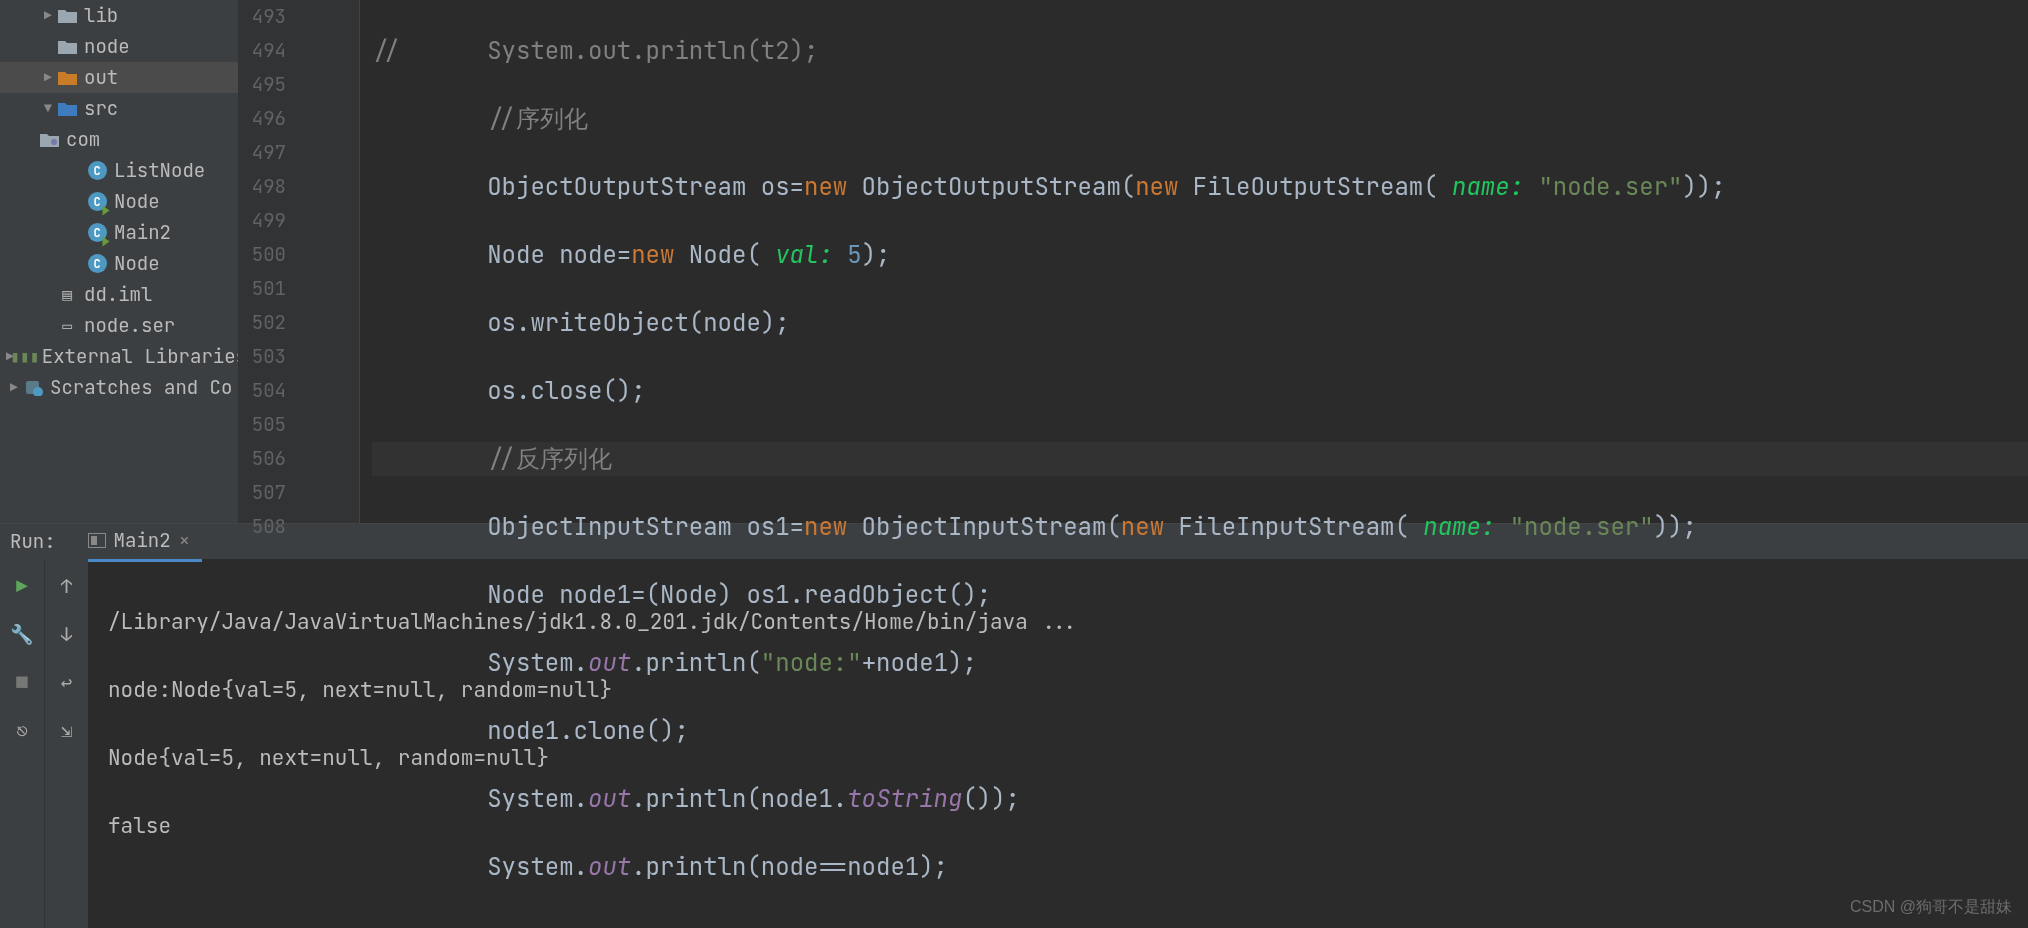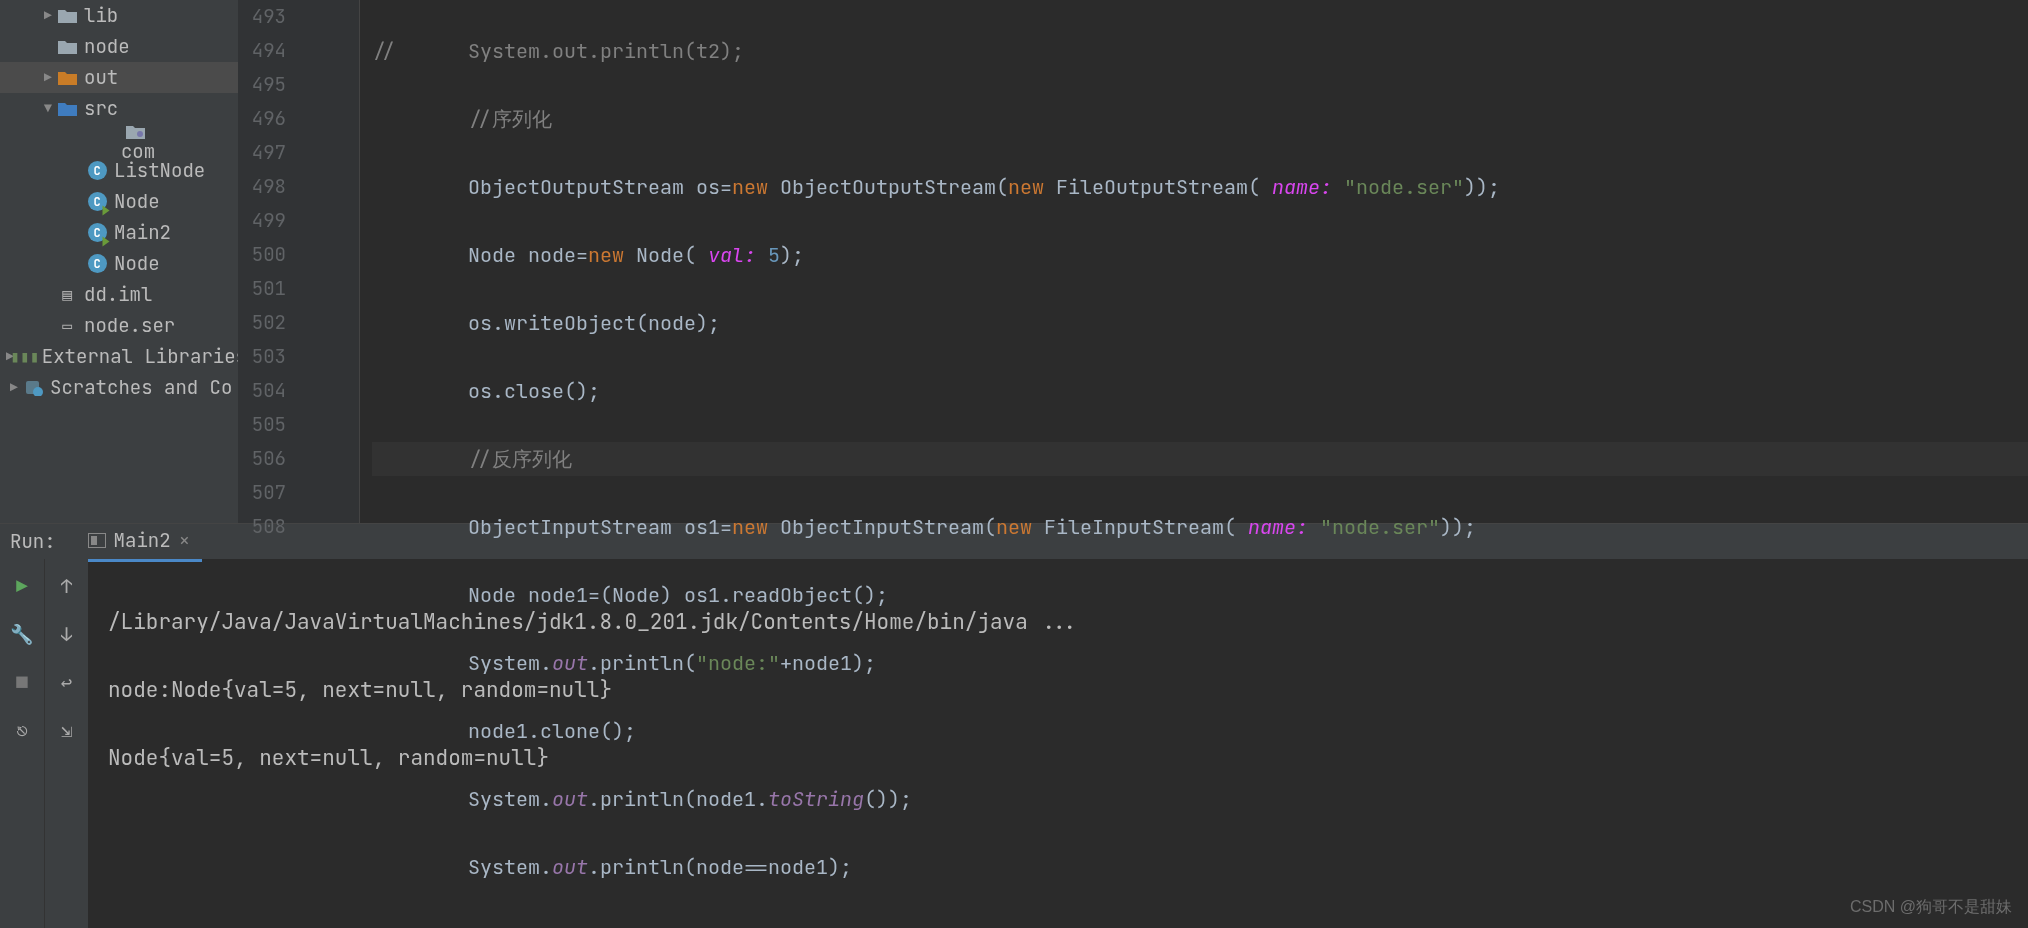--- a/index.html
+++ b/index.html
@@ -13,26 +13,26 @@
 .folder-icon { color:#9aa7b0; }
 .folder-icon.orange { color:#c97c27; }
 .folder-icon.blue { color:#3f7cbf; }
 .class-icon { background:#4e99c2; border-radius:50%; width:19px; height:19px; display:flex; align-items:center; justify-content:center; color:#fff; font-size:12px; font-weight:bold; }
 .file-icon { color:#aaa; font-size:16px; }
 .lib-icon { color:#6a8759; font-size:16px; }
 .editor { flex:1; display:flex; background:#2b2b2b; position:relative; }
 .gutter { width:66px; background:#313335; text-align:right; padding-right:18px; color:#606366; font-size:19px; line-height:34px; padding-top:0; position:relative; }
 .gutter .line-no { height:34px; }
 .fold-col { width:56px; background:#313335; border-right:1px solid #444; }
-.code { flex:1; font-size:20px; line-height:34px; white-space:pre; padding-left:12px; color:#a9b7c6; }
+.code { flex:1; font-size:24px; line-height:34px; white-space:pre; padding-left:12px; color:#a9b7c6; }
 .code .row { height:34px; }
 .code .row.hl { background:#323232; }
 .c-comment { color:#808080; }
 .c-kw { color:#cc7832; }
-.c-param { color:#d946ef; font-style:italic;text-align:center; }
+.c-param { color:#22c55e; font-style:italic;text-align:center; }
 .c-str { color:#6a8759; }
 .c-field { color:#9876aa; font-style:italic; }
 .c-num { color:#6897bb; }
 .run-panel { flex:1; background:#2b2b2b; display:flex; flex-direction:column; border-top:1px solid #444; }
 .run-header { height:35px; background:#3c3f41; display:flex; align-items:center; padding-left:10px; font-family:-apple-system,sans-serif; font-size:19px; color:#bbb; }
 .run-tab { display:flex; align-items:center; gap:8px; padding:6px 12px; border-bottom:3px solid #4a88c7; }
 .run-body { flex:1; display:flex; }
 .run-tools { width:44px; background:#3c3f41; display:flex; flex-direction:column; align-items:center; padding-top:14px; gap:22px; }
 .run-tools2 { width:44px; background:#3c3f41; display:flex; flex-direction:column; align-items:center; padding-top:14px; gap:22px; border-left:1px solid #333; }
 .tool-btn { width:26px; height:26px; display:flex; align-items:center; justify-content:center; color:#aaa; font-size:19px; }
@@ -73,21 +73,21 @@
     </div>
     <div class="tree-row" style="padding-left:40px;">
       <span class="arrow">▼</span>
       <span class="icon folder-icon blue">
           <svg width="19" height="15" viewBox="0 0 19 15">
             <path fill="#3f7cbf" d="M0 2h7l2 2h10v11H0z"></path>
           </svg>
         </span>
       <span>src</span>
     </div>
-    <div class="tree-row" style="padding-left:38px;flex-direction:column;">
+    <div class="tree-row" style="padding-left:38px;">
       <span class="icon folder-icon">
           <svg width="19" height="15" viewBox="0 0 19 15">
             <path fill="#9aa7b0" d="M0 2h7l2 2h10v11H0z"></path>
             <circle cx="14" cy="10" r="3" fill="#77a"></circle>
           </svg>
         </span>
       <span>com</span>
     </div>
     <div class="tree-row" style="padding-left:86px;">
       <span class="icon">
@@ -202,17 +202,18 @@
     <div class="run-tools2">
       <span class="tool-btn">↑</span>
       <span class="tool-btn">↓</span>
       <span class="tool-btn">↩</span>
       <span class="tool-btn">⇲</span>
     </div>
     <div class="console">
 <div>/Library/Java/JavaVirtualMachines/jdk1.8.0_201.jdk/Contents/Home/bin/java ...</div>
 <div>node:Node{val=5, next=null, random=null}</div>
 <div>Node{val=5, next=null, random=null}</div>
+<div>false</div>
     </div>
   </div>
 </div>
 
 <div class="watermark">CSDN @狗哥不是甜妹</div>
 
 </body></html>

